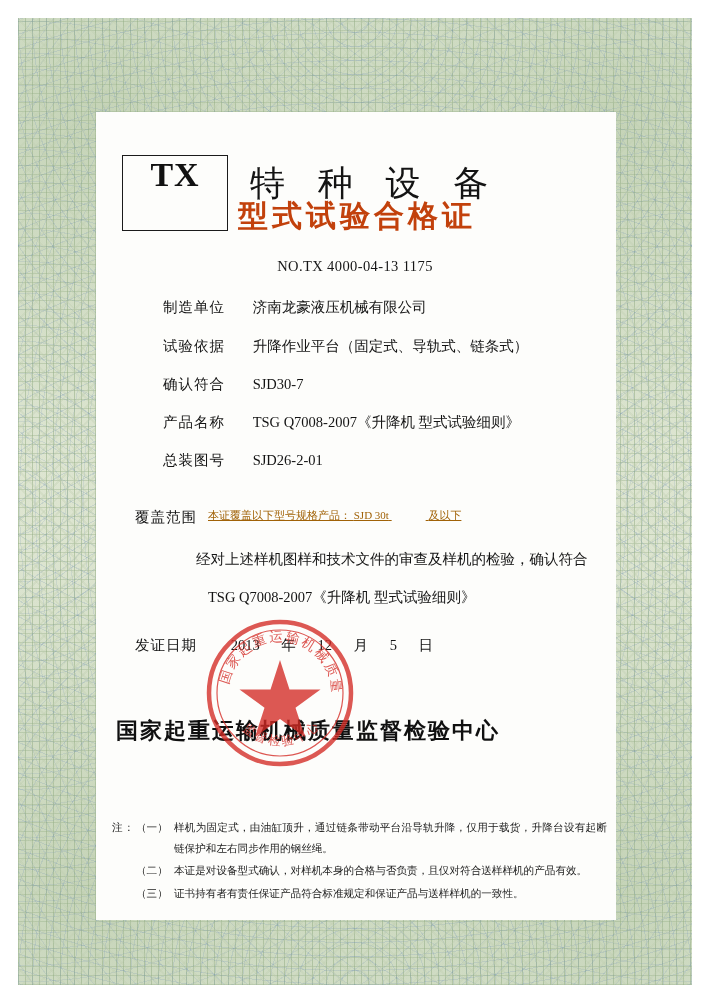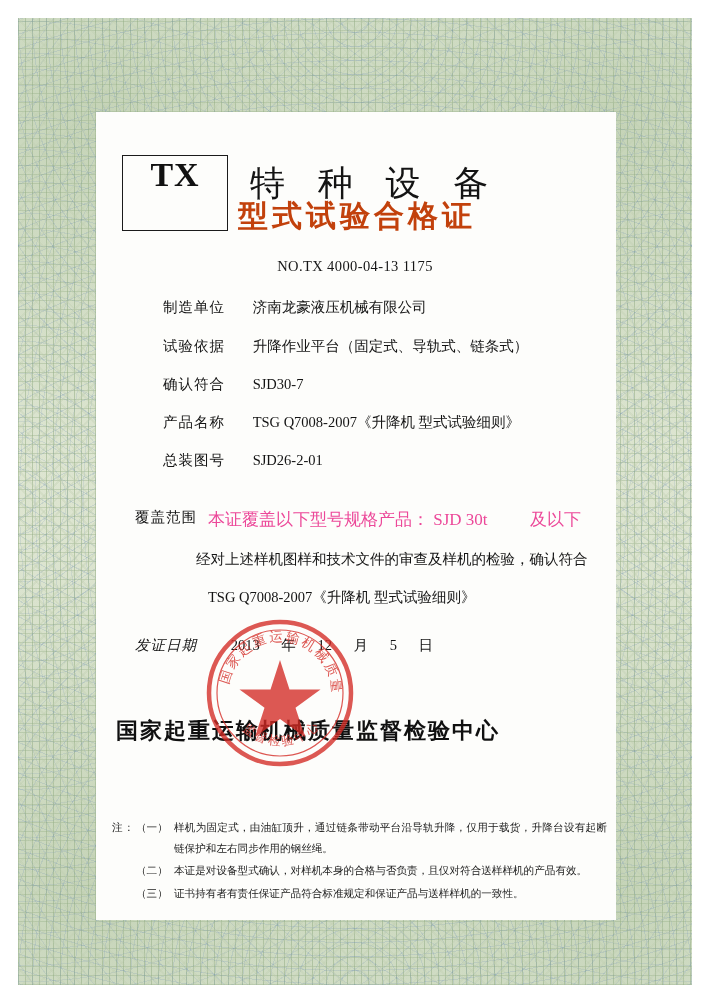--- a/index.html
+++ b/index.html
@@ -158,23 +158,24 @@
   .scope-label {
     position: absolute;
     left: 135px; top: 508px;
     font-size: 14.5px;
     letter-spacing: 1px;
     color: #141414;
   }
   .scope-line1 {
     position: absolute;
     left: 208px; top: 508px;
-    font-size: 17px;
-    color: #ec4899;
-    white-space: nowrap;
+    font-size: 11px;
+    color: #a16207;
+    white-space: nowrap;
+    text-decoration: underline;
   }
   .scope-line1 .gap { display: inline-block; width: 34px; }
   .scope-line2 {
     position: absolute;
     left: 196px; top: 550px;
     font-size: 14.5px;
     color: #141414;
     white-space: nowrap;
   }
   .scope-line3 {
@@ -185,21 +186,21 @@
     white-space: nowrap;
   }
 
   .date-row {
     position: absolute;
     left: 135px; top: 636px;
     font-size: 14.5px;
     color: #141414;
     white-space: nowrap;
   }
-  .date-row .lbl { letter-spacing: 1px; margin-right: 14px; font-style: italic; }
+  .date-row .lbl { letter-spacing: 1px; margin-right: 14px; }
   .date-row .d { margin: 0 16px; }
   .date-row .u { margin: 0 2px; }
 
   .issuer {
     position: absolute;
     left: 0; top: 716px;
     width: 616px;
     text-align: center;
     font-size: 22px;
     font-weight: 700;

